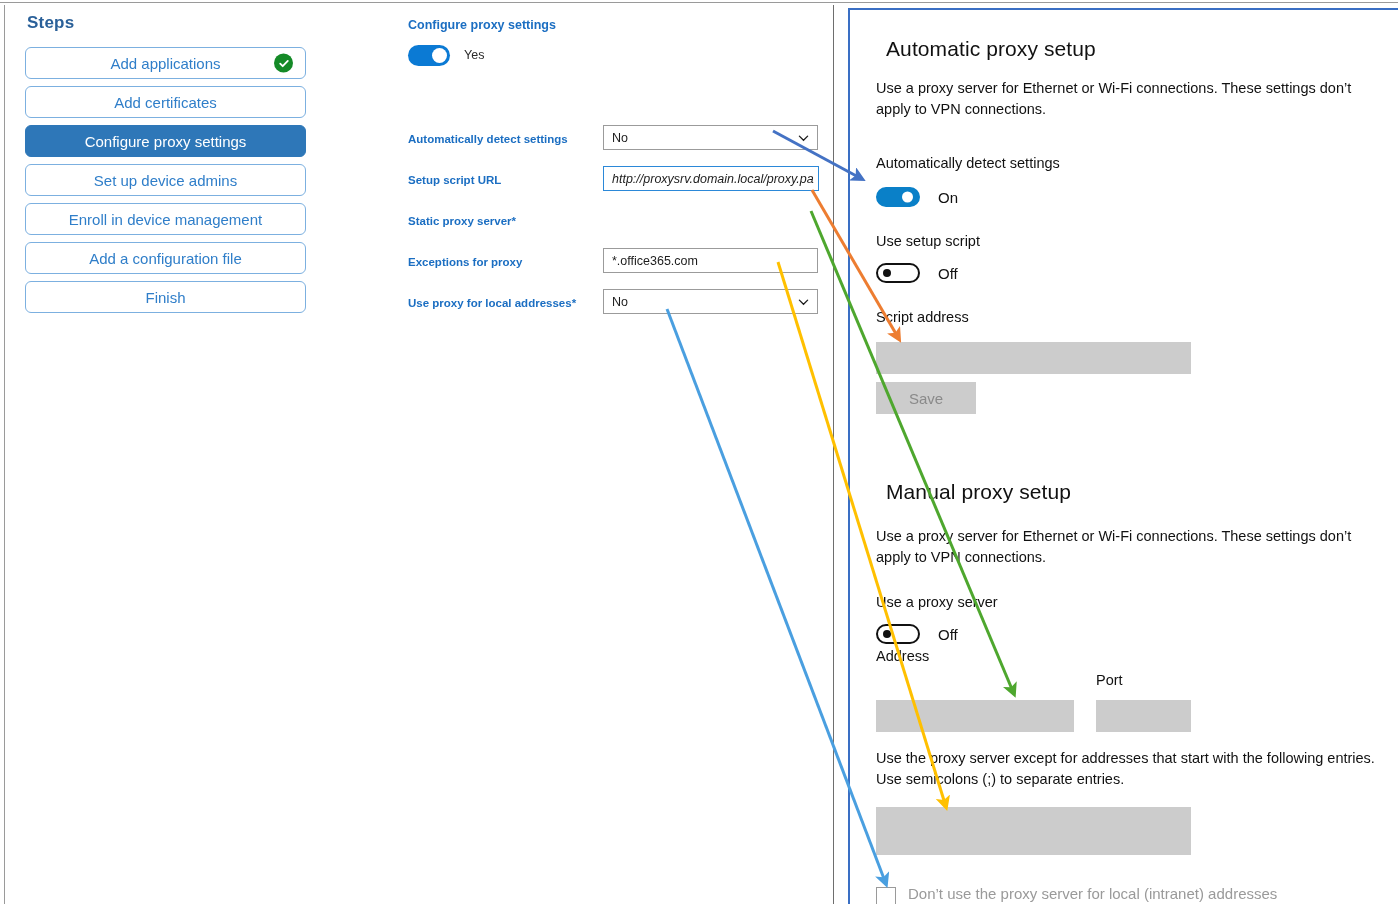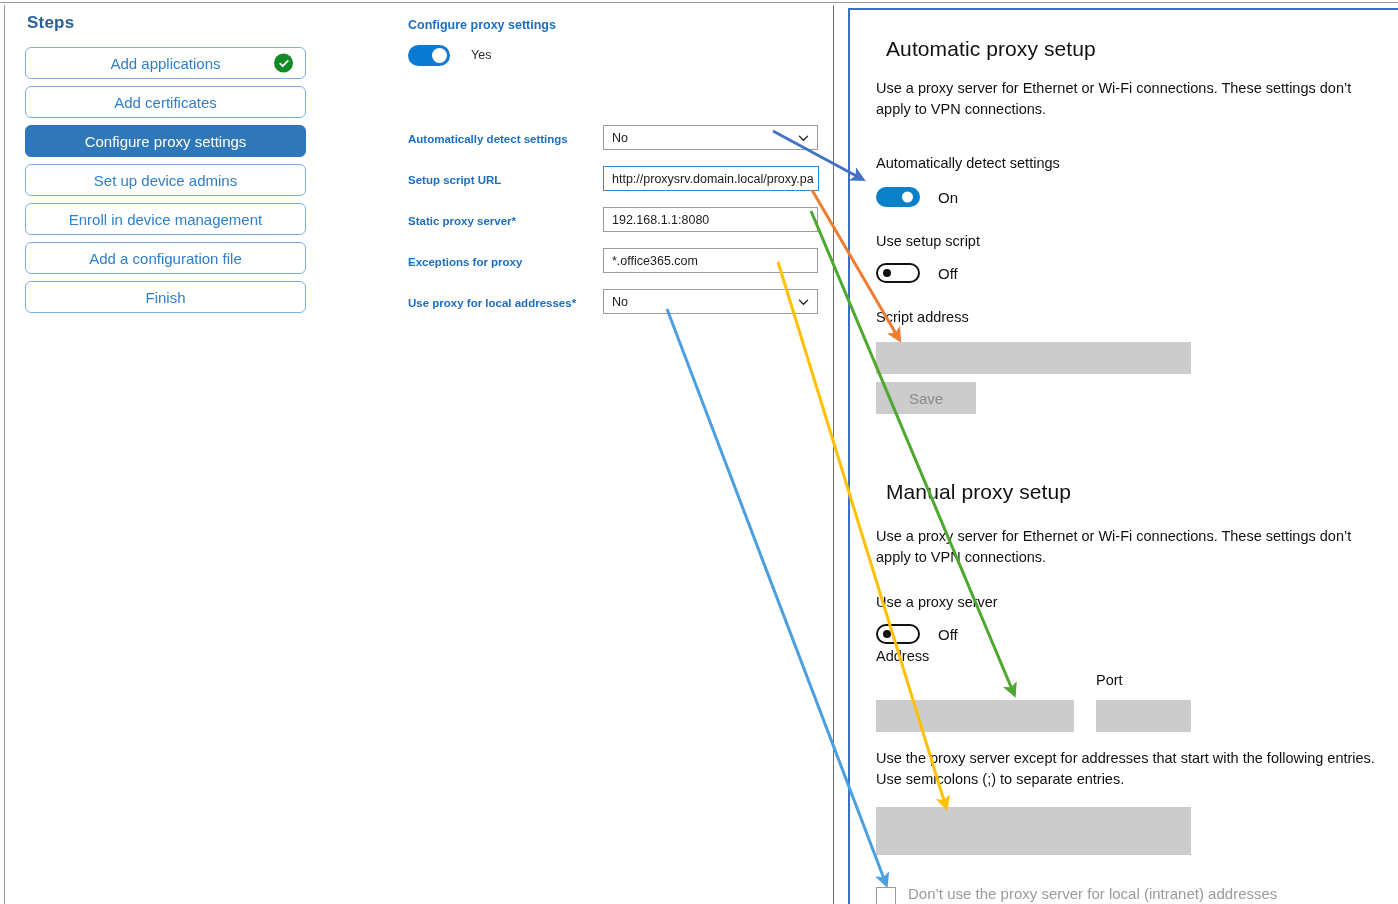--- a/index.html
+++ b/index.html
@@ -42,42 +42,42 @@
   .step .check{
     position:absolute;right:12px;top:50%;transform:translateY(-50%);
     width:19px;height:19px;border-radius:50%;background:#148a27;
     display:flex;align-items:center;justify-content:center;
   }
   .step .check svg{display:block;}
 
   
   .form-area{position:absolute;left:408px;top:18px;width:410px;}
   .form-title{font-size:12.5px;font-weight:bold;color:#1b6ec2;margin:0 0 10px 0;}
-  .toggle-row{display:flex;align-items:center;gap:21px;height:26px;}
+  .toggle-row{display:flex;align-items:center;gap:14px;height:26px;}
   .sw{
     width:42px;height:21px;border-radius:11px;background:#0b7ad4;
     position:relative;cursor:pointer;flex:none;
   }
   .sw .knob{position:absolute;right:3px;top:3px;width:15px;height:15px;border-radius:50%;background:#fff;}
   .sw-label{font-size:12.5px;color:#2b2b2b;}
 
   .fields{position:absolute;left:408px;top:125px;width:410px;}
   .frow{position:relative;height:41px;}
   .flabel{
     position:absolute;left:0;top:8px;
     font-size:11.5px;font-weight:bold;color:#1b6ec2;white-space:nowrap;
   }
   .flabel .req{color:#1b6ec2;font-weight:bold;}
   .fctl{
     position:absolute;left:195px;top:0;width:215px;height:25px;
     border:1px solid #9b9b9b;background:#ffffff;box-sizing:border-box;
     font-size:12.5px;color:#1c1c1c;
     display:flex;align-items:center;padding-left:8px;
   }
-  .fctl.focused{border:1px solid #2b88d8;width:216px;}
+  .fctl.focused{border:1px solid #2b88d8;width:216px;font-style:italic;}
   .fctl.sel{cursor:pointer;}
   .chev{
     position:absolute;right:8px;top:50%;transform:translateY(-50%);
     width:11px;height:11px;
   }
 
   
   .right-outline{
     position:absolute;left:848px;top:8px;width:552px;height:900px;
     border:2px solid #3a6fc4;border-right:none;border-bottom:none;
@@ -176,23 +176,20 @@
         </div>
       </div>
       <div class="frow">
         <div class="flabel">Setup script URL</div>
         <div class="fctl focused">
           <span style="white-space: nowrap; overflow: hidden;">http://proxysrv.domain.local/proxy.pa</span>
         </div>
       </div>
       <div class="frow">
         <div class="flabel">Static proxy server<span class="req">*</span></div>
-        <div class="fctl">
-          <span style="white-space: nowrap; overflow: hidden;">192.168.1.1:8080</span>
-        </div>
       </div>
       <div class="frow">
         <div class="flabel">Exceptions for proxy</div>
         <div class="fctl">
           <span style="white-space: nowrap; overflow: hidden;">*.office365.com</span>
         </div>
       </div>
       <div class="frow">
         <div class="flabel">Use proxy for local addresses<span class="req">*</span></div>
         <div class="fctl sel">

